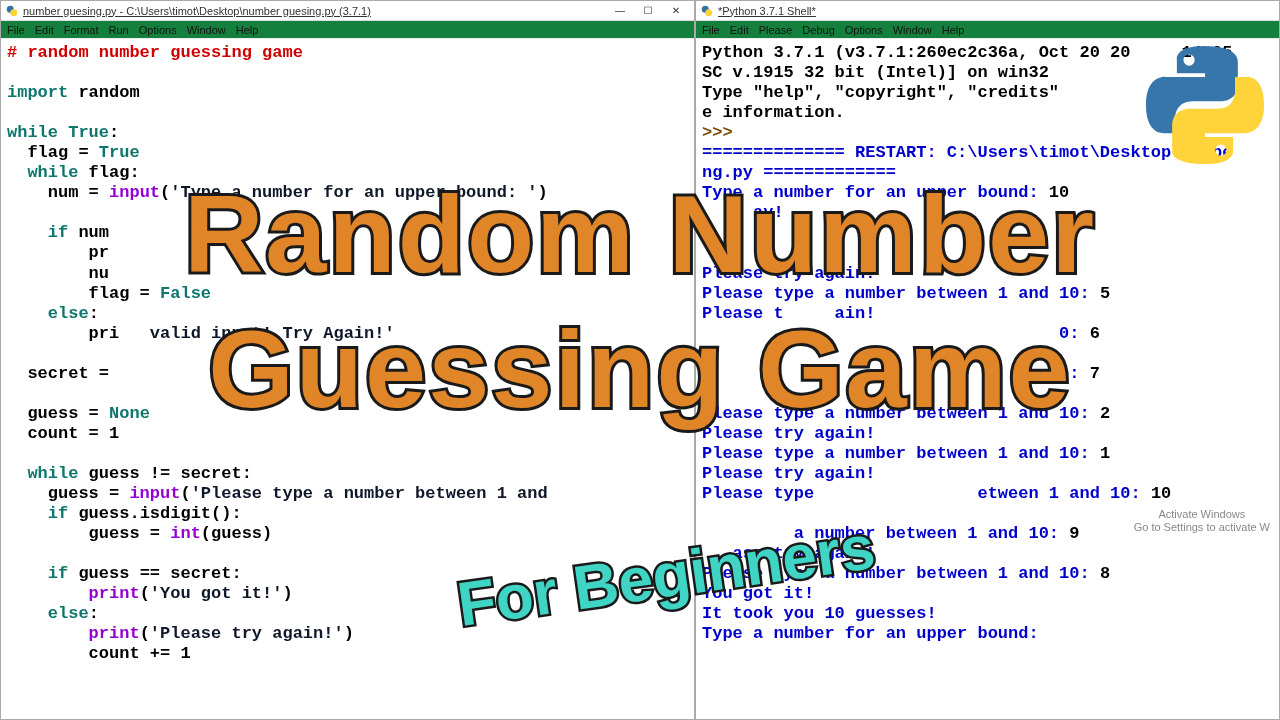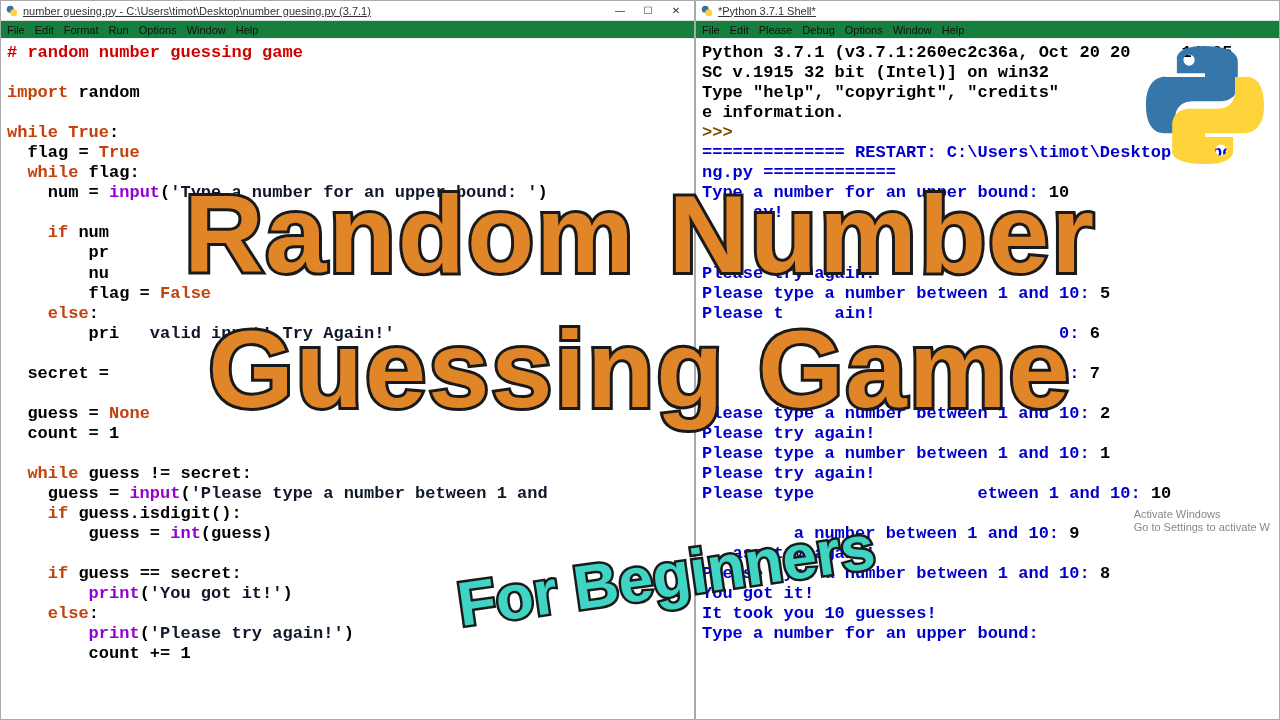--- a/index.html
+++ b/index.html
@@ -28,21 +28,21 @@
   padding: 0 6px; font-size: 11px; color: #111;
   border-bottom: 1px solid #eee; background: #15803d;
 }
 .menubar span { cursor: default; }
 .code-area {
   flex: 1; padding: 4px 6px; overflow: hidden;
   font-family: "Courier New", monospace; font-size: 17px; font-weight: bold;
   line-height: 1.18; white-space: pre;
 }
 .c-comment { color: #d00000; }
-.c-kw { color: #c2410c; }
+.c-kw { color: #0f766e; }
 .c-builtin { color: #9400d3; }
 .c-str { color: #0f172a; }
 .c-text { color: #000; }
 .c-prompt { color: #7a4a00; }
 .c-blue { color: #0000cd; }
 
 
 .overlay {
   position: absolute; top: 0; left: 0; width: 1280px; height: 540px;
   pointer-events: none;
@@ -68,21 +68,21 @@
   -webkit-text-stroke: 5px #1a1a1a;
   paint-order: stroke fill;
   white-space: nowrap;
 }
 .py-logo {
   position: absolute; top: 45px; right: 15px;
   width: 120px; height: 120px;
 }
 .watermark {
   position: absolute; right: 10px; bottom: 6px;
-  font-size: 11px; color: #888; text-align: left; line-height: 1.2;
+  font-size: 11px; color: #888; text-align: center; line-height: 1.2;
 }
 </style>
 </head>
 <body>
 
 <div class="container">
 
   <div class="window win-left">
     <div class="titlebar">
       <span class="icon">

